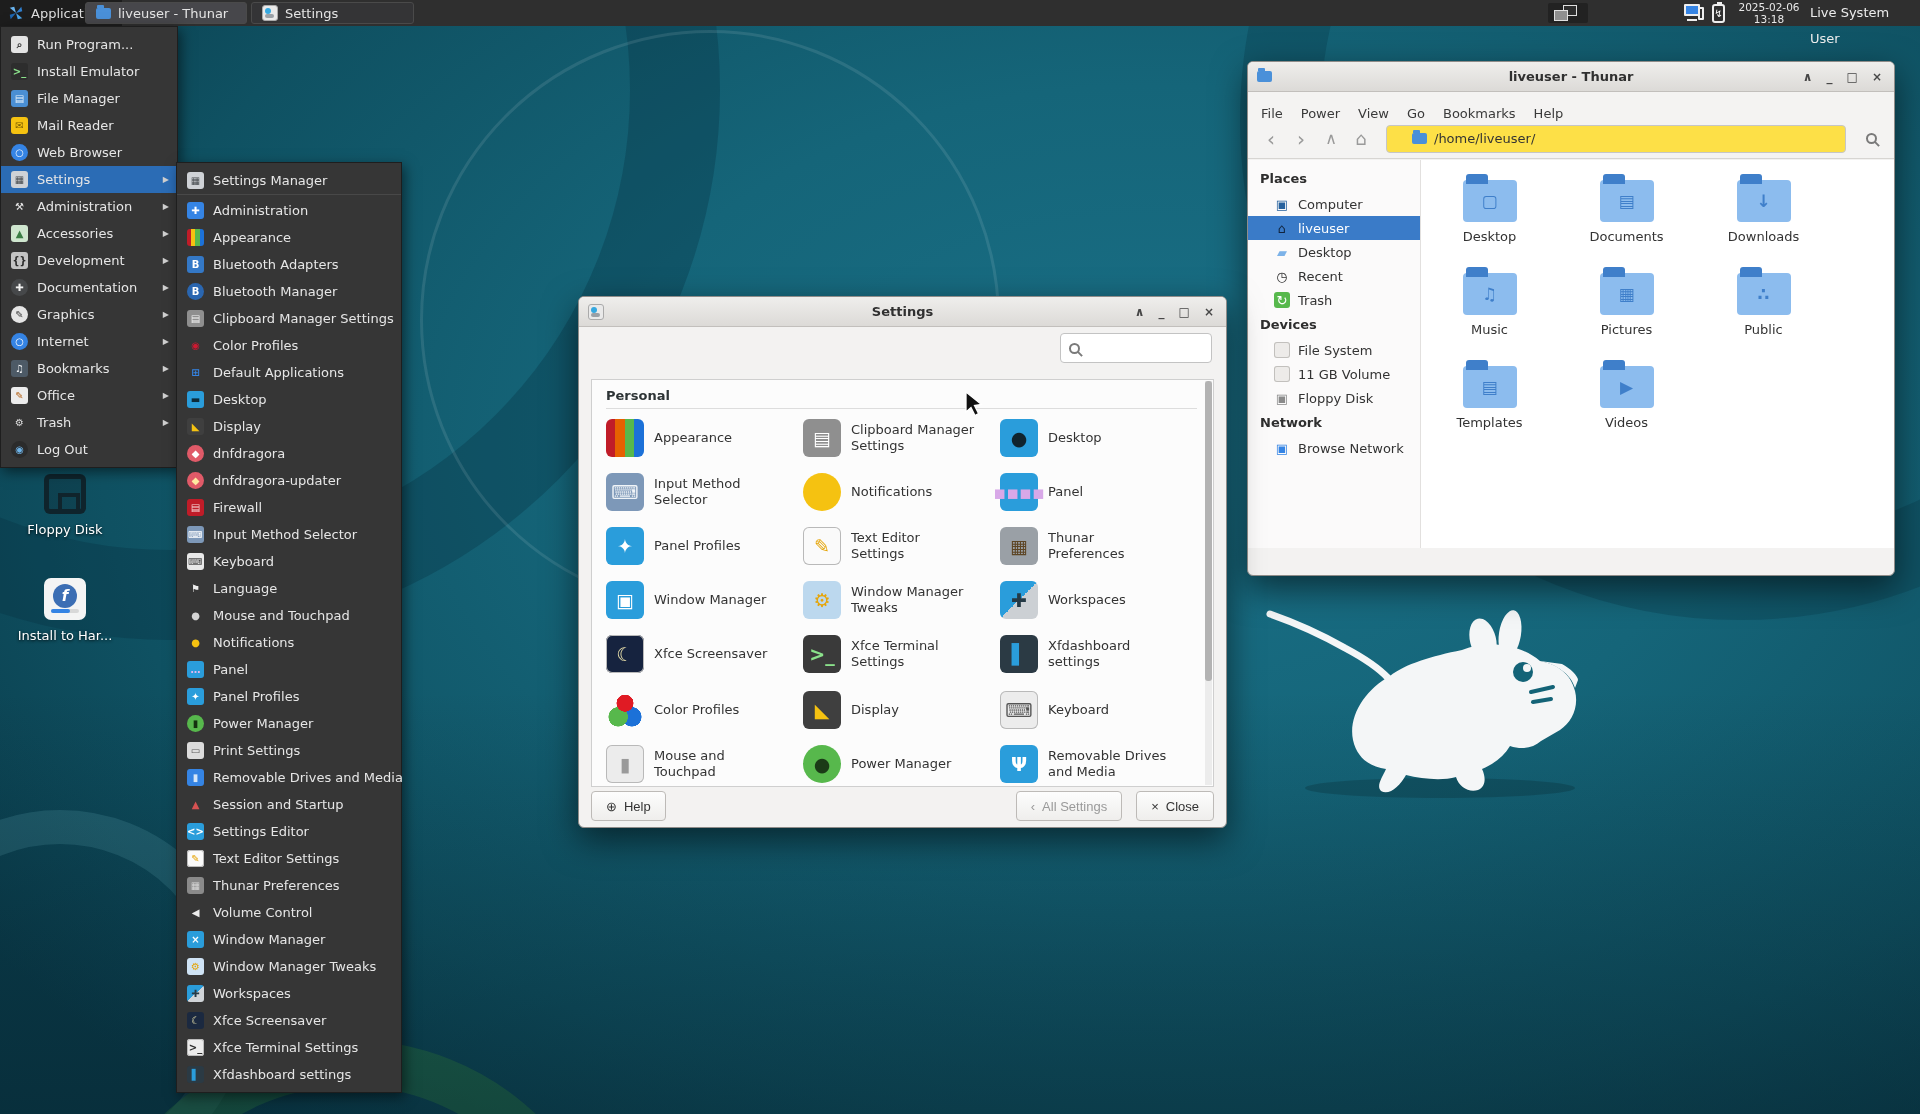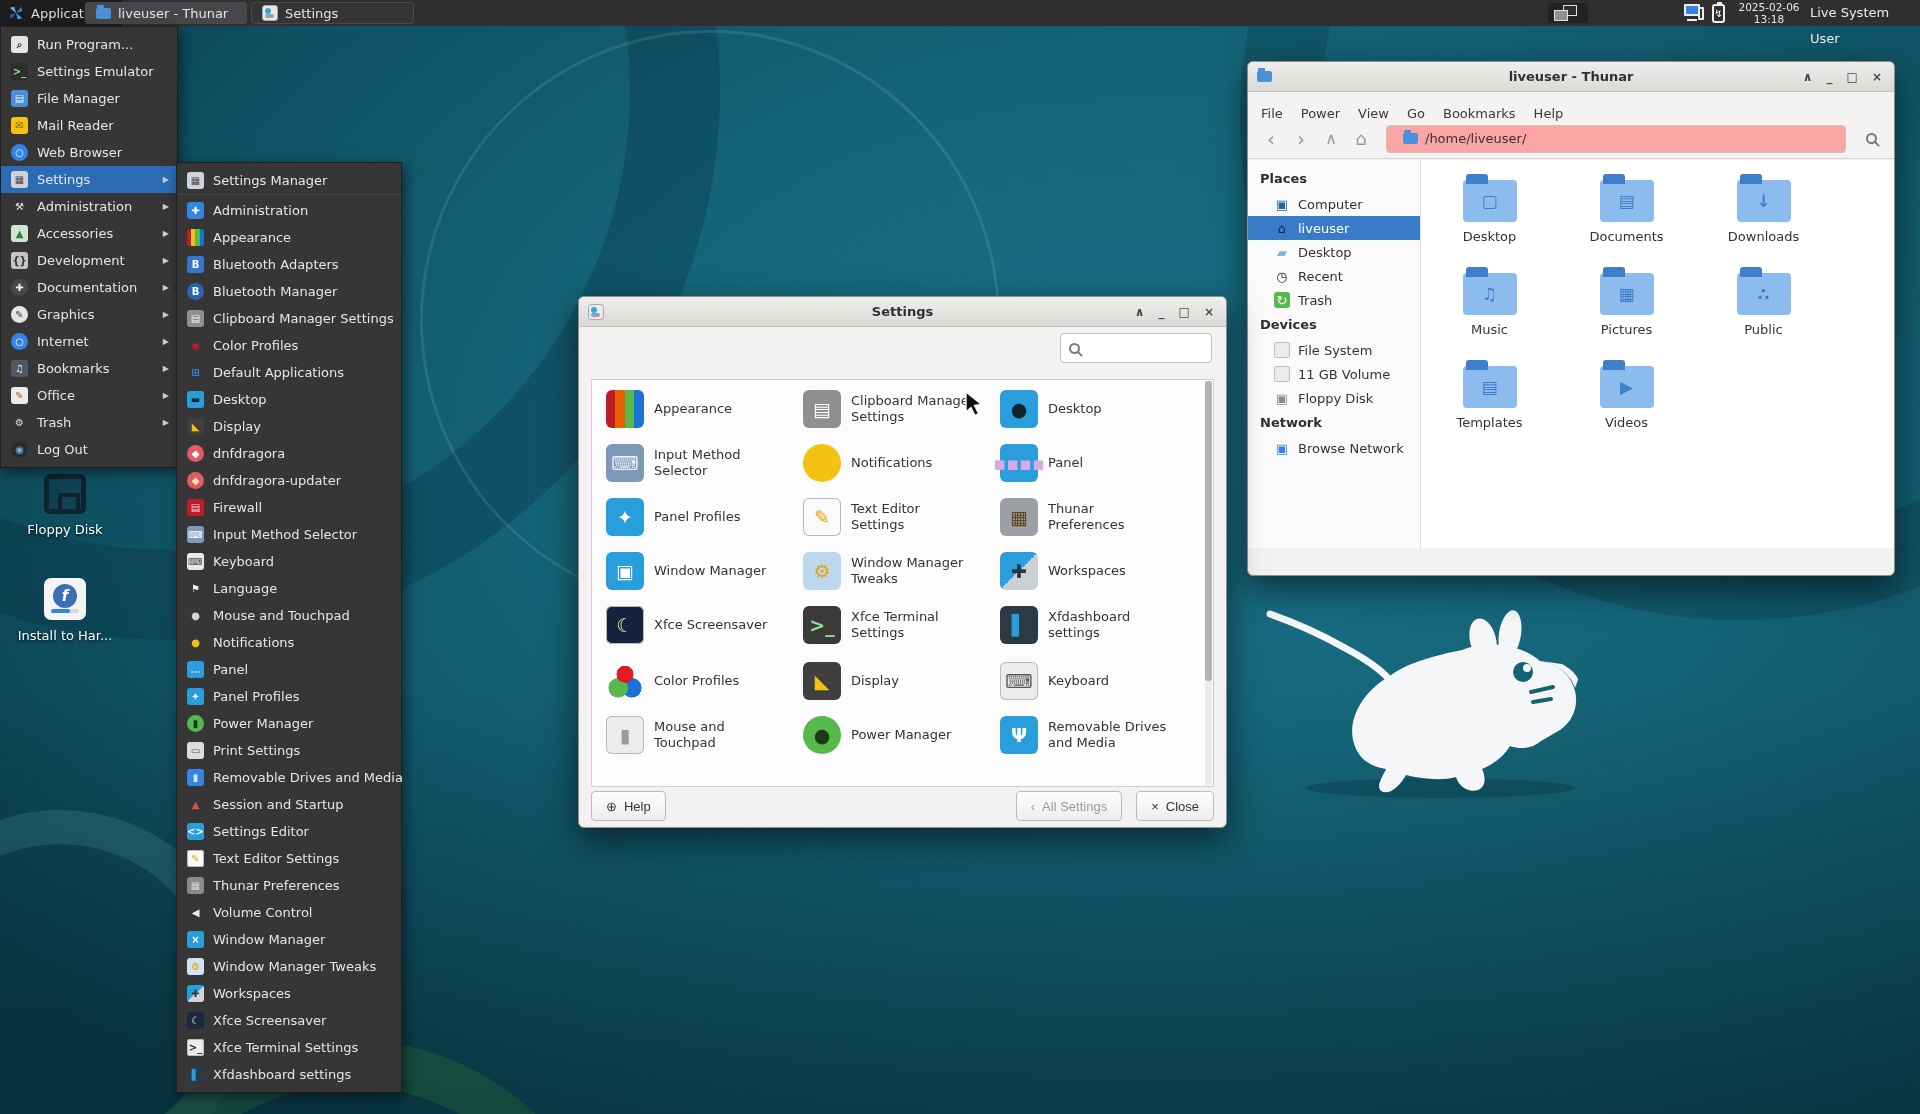--- a/index.html
+++ b/index.html
@@ -79,21 +79,21 @@
   .btn { height:30px; display:inline-flex; align-items:center; gap:7px; padding:0 14px; background:linear-gradient(#fdfdfd,#efeeec); border:1px solid #bdbab7; border-radius:4px; font-size:13px; color:#333; }
   .btn.disabled { color:#9a9a9a; }
   #btn-allsettings { margin-left:auto; }
 
   
   #thunar-win { left:1247px; top:61px; width:648px; height:515px; z-index:20; }
   #thunar-menubar { height:27px; background:#f4f3f2; display:flex; align-items:center; padding-left:4px; }
   #thunar-menubar span { padding:0 9px; font-size:13px; color:#3a3a3a; line-height:27px;margin-top:15px; }
   #thunar-toolbar { height:40px; background:#f4f3f2; border-bottom:1px solid #d7d5d2; display:flex; align-items:center; padding:0 10px; gap:4px; }
   .navb { width:26px; height:26px; display:flex; align-items:center; justify-content:center; color:#9a9a9a; font-size:16px; border-radius:3px; }
-  #path-field { flex:1; height:28px; margin:8px 8px; background:#fca5a5; border:1px solid #c6c6c6; border-radius:4px; display:flex; align-items:center; gap:7px; padding:0 16px; font-size:13px; color:#333; }
+  #path-field { flex:1; height:28px; margin:8px 8px; background:#fde047; border:1px solid #c6c6c6; border-radius:4px; display:flex; align-items:center; gap:7px; padding:0 25px; font-size:13px; color:#333; }
   #thunar-body { position:absolute; left:0; top:98px; bottom:27px; right:0; display:flex; }
   #thunar-sidebar { width:173px; background:#fbfafa; border-right:1px solid #e2e0de; padding-top:6px; }
   .side-head { height:26px; line-height:26px; padding-left:12px; font-weight:bold; font-size:13px; color:#2e2e2e; }
   .side-item { height:24px; display:flex; align-items:center; gap:8px; padding-left:26px; font-size:13px; color:#333; }
   .side-item.sel { background:#3a7bc8; color:#fff; }
   .si { flex:none; width:16px; height:16px; border-radius:3px; display:flex; align-items:center; justify-content:center; font-size:13px; line-height:1; }
   .si.drive { box-shadow:inset 0 0 0 1px #c2c0bd; }
   #thunar-main { flex:1; background:#fff; position:relative; }
   #folder-grid { position:absolute; left:0; top:12px; display:grid; grid-template-columns:repeat(3,137px); grid-auto-rows:93px; }
   .fold { display:flex; flex-direction:column; align-items:center; }
@@ -180,21 +180,21 @@
 <div class="menu" id="apps-menu">
 
     <div class="mrow">
       <span class="mi" style="background: rgb(228, 228, 228); color: rgb(58, 58, 58);">⌕</span>
       <span>Run Program...</span>
       <span class="arrow"></span>
     </div>
 
     <div class="mrow">
       <span class="mi" style="background: rgb(45, 45, 45); color: rgb(139, 226, 139);">&gt;_</span>
-      <span>Settings Emulator</span>
+      <span>Install Emulator</span>
       <span class="arrow"></span>
     </div>
 
     <div class="mrow">
       <span class="mi" style="background: rgb(74, 143, 212); color: rgb(232, 242, 252);">▤</span>
       <span>File Manager</span>
       <span class="arrow"></span>
     </div>
 
     <div class="mrow">
@@ -460,20 +460,21 @@
       <span>_</span>
       <span>□</span>
       <span>×</span>
     </span>
   </div>
   <div id="settings-search">
     <span class="mag"></span>
     <input value="" placeholder="" style="">
   </div>
   <div id="settings-content">
+    <div class="sec-head">Personal</div>
     <div class="tile-grid">
 
         <div class="tile">
           <span class="ti" style="background: linear-gradient(90deg, rgb(192, 28, 40) 0px, rgb(192, 28, 40) 25%, rgb(230, 97, 0) 25%, rgb(230, 97, 0) 50%, rgb(87, 184, 76) 50%, rgb(87, 184, 76) 75%, rgb(28, 113, 216) 75%, rgb(28, 113, 216) 100%);"></span>
           <span class="tile-label">Appearance</span>
         </div>
 
         <div class="tile">
           <span class="ti" style="background: rgb(143, 143, 143); color: rgb(255, 255, 255);">▤</span>
           <span class="tile-label">Clipboard Manager Settings</span>

